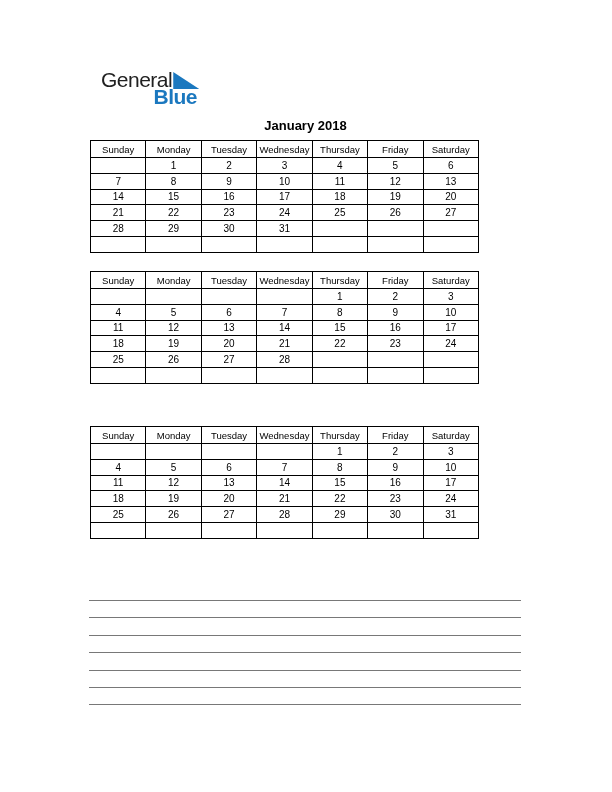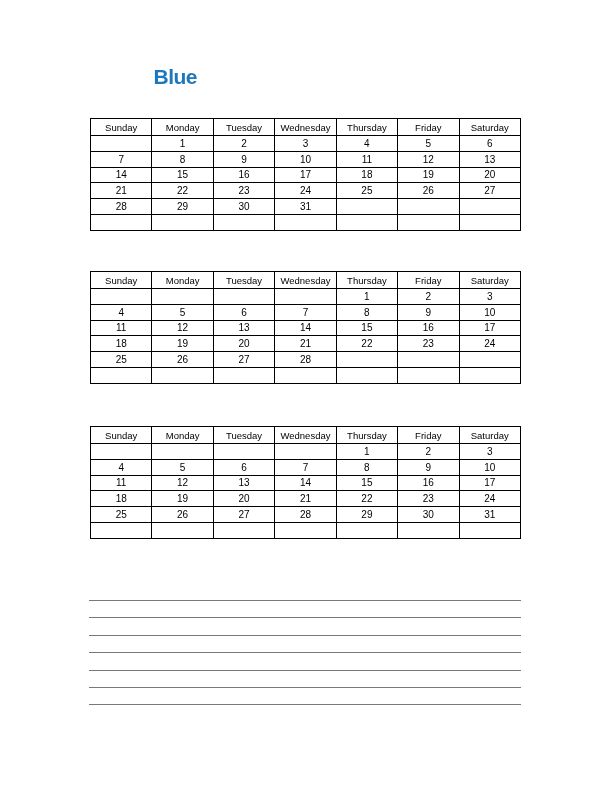--- a/index.html
+++ b/index.html
@@ -28,43 +28,48 @@
     margin-top:-3px;font-weight:700;
   }
   
   .month{position:absolute;left:90px;width:431px;}
   .m0{top:118px}.m1{top:271px}.m2{top:426px}
   .month-title{
     font-size:13px;font-weight:bold;text-align:center;
     height:16px;line-height:16px;margin-bottom:6px;
   }
   table.cal{
-    width:431px;border-collapse:collapse;table-layout:fixed;
+    width:389px;border-collapse:collapse;table-layout:fixed;
   }
   table.cal th, table.cal td{
     border:1px solid #000;padding:0;text-align:center;vertical-align:middle;
   }
   table.cal th{
     height:16px;font-size:9.5px;font-weight:400;
   }
   table.cal td{
     height:14.8px;font-size:10px;
   }
   
   .notes{position:absolute;left:89px;top:600px;width:432px;}
   .note-line{height:0;border-top:1px solid #787878;margin-bottom:16.4px;}
 </style>
 </head>
 <body>
 
 <div class="logo">
+  <div class="logo-row1">
+    <span class="logo-general" style="color: rgb(33, 33, 33);">General</span>
+    <span class="logo-triangle" style="background: rgb(27, 120, 191);"></span>
+  </div>
   <div class="logo-blue" style="color: rgb(27, 120, 191);">Blue</div>
 </div>
 
 <div class="month m0">
+  <div class="month-title">January 2018</div>
   <table class="cal">
       <thead>
         <tr>
           <th>Sunday</th>
           <th>Monday</th>
           <th>Tuesday</th>
           <th>Wednesday</th>
           <th>Thursday</th>
           <th>Friday</th>
           <th>Saturday</th>

